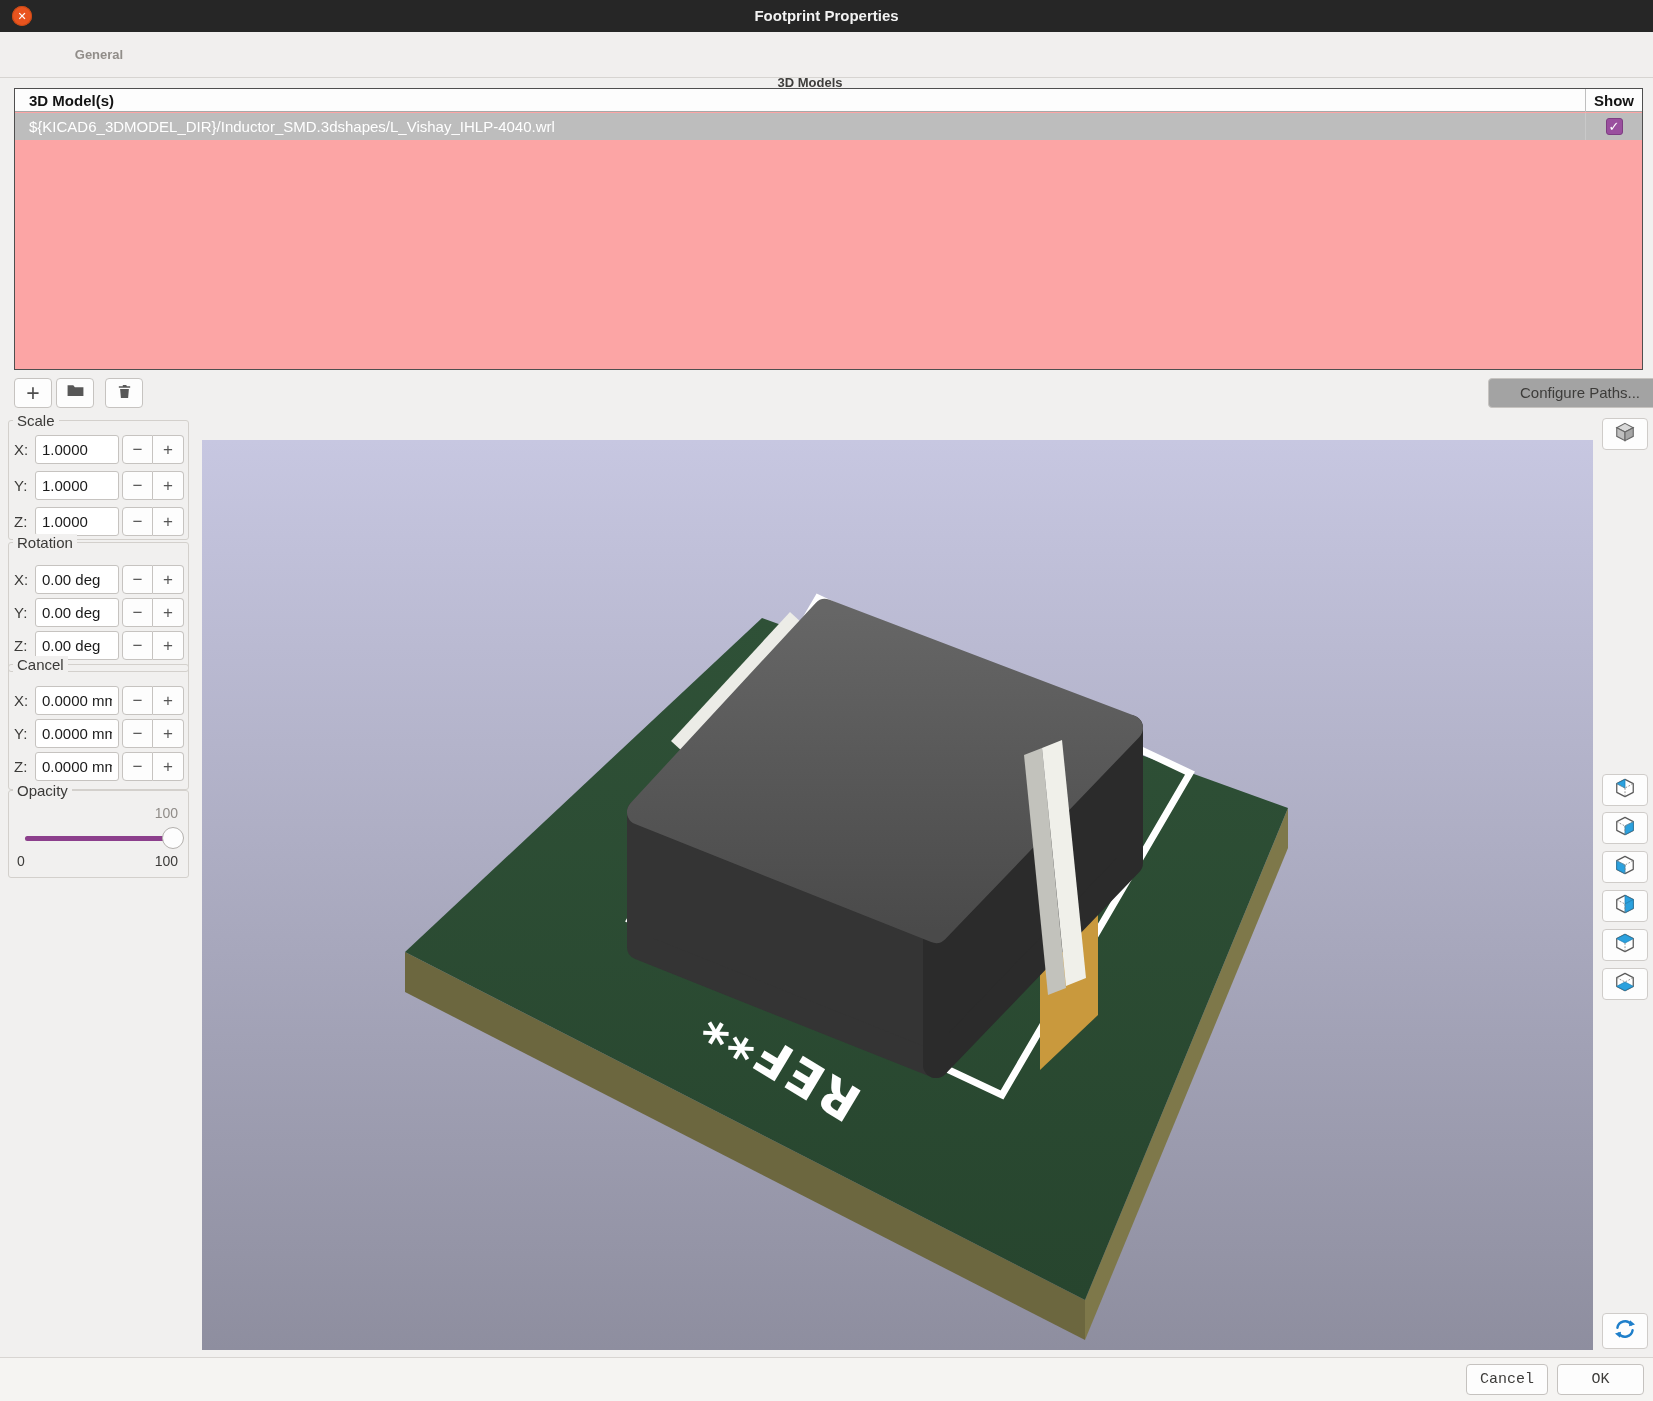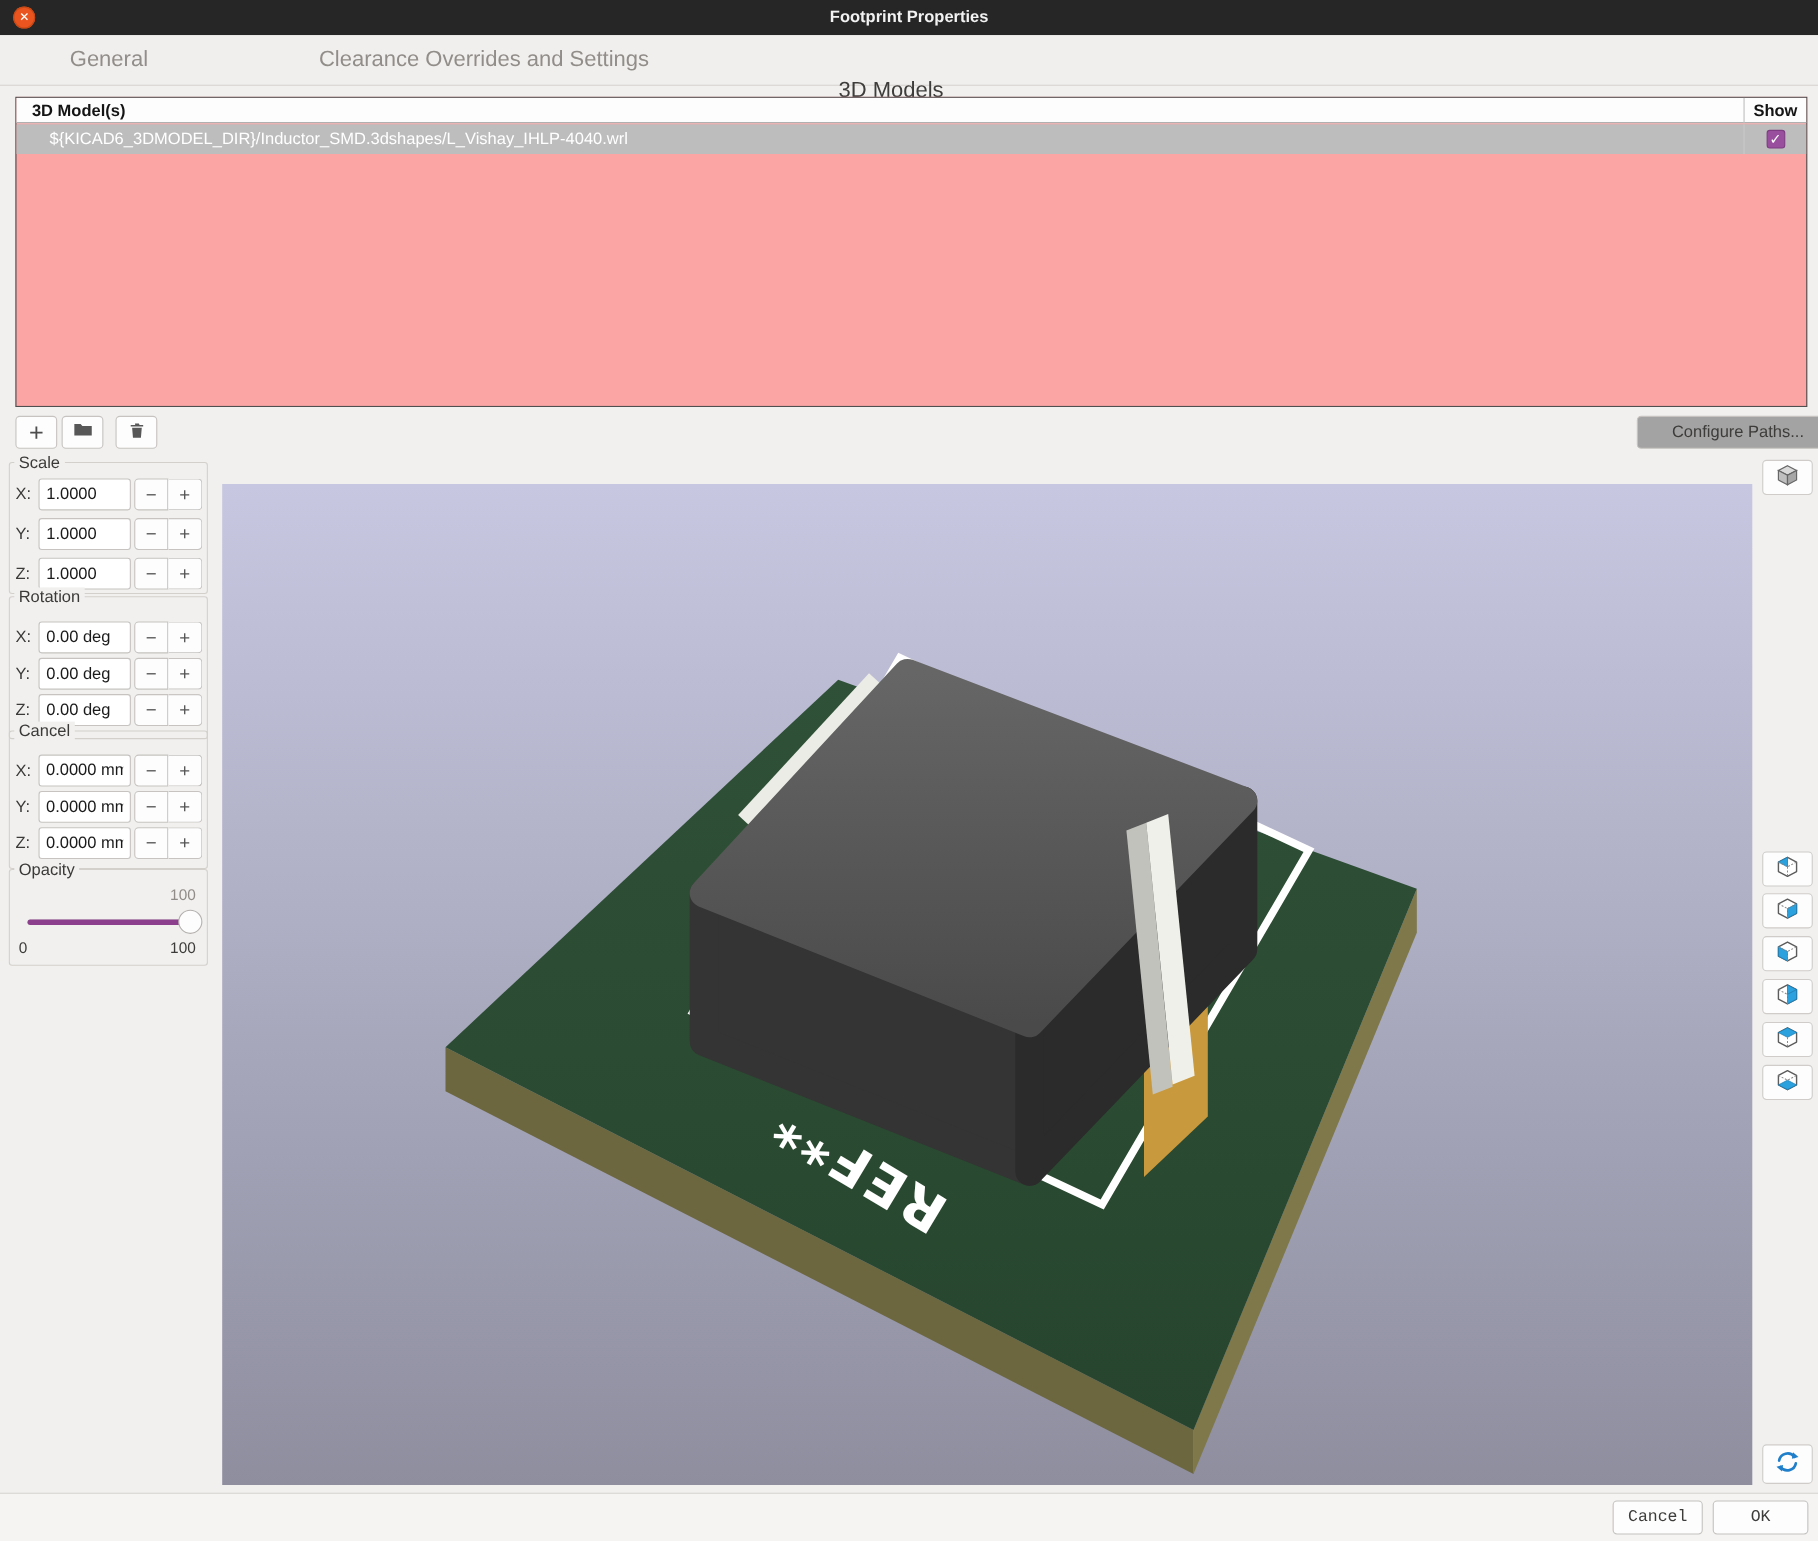--- a/index.html
+++ b/index.html
@@ -29,21 +29,21 @@
   }
   .close-btn span { color:#fff; font-size:11px; font-weight:bold; line-height:1; }
 
   
   .tabbar {
     position:absolute; left:0; top:32px; width:1653px; height:46px;
     background:#f1efee; border-bottom:1px solid #d7d4d1;
   }
   .tab {
     position:absolute; top:0; height:45px; line-height:45px;
-    text-align:center; font-size:20px; font-weight:normal; color:#918d89;
+    text-align:center; font-size:13px; font-weight:bold; color:#918d89;
     cursor:pointer;
   }
   .tab.active { color:#3e3d3b; }
   .tab-underline {
     position:absolute; left:0; bottom:1px; width:100%; height:4px;
     background:#e9642d;
   }
 
   
   .table-box {
@@ -55,21 +55,21 @@
   .th-models { position:absolute; left:14px; top:3px; font-size:15px; font-weight:bold; color:#141414; }
   .th-show {
     position:absolute; right:0; top:0; width:57px; height:23px;
     border-left:1px solid #bfbfbf; text-align:center; line-height:23px;
     font-size:15px; font-weight:bold; color:#141414;
   }
   .table-row {
     position:absolute; left:0; top:24px; width:100%; height:27px;
     background:#bdbdbd; color:#ffffff; font-size:15px; cursor:pointer;
   }
-  .td-path { position:absolute; left:14px; top:5px; white-space:nowrap;margin-left:16px; }
+  .td-path { position:absolute; left:14px; top:5px; white-space:nowrap; }
   .td-show {
     position:absolute; right:0; top:0; width:57px; height:27px;
     border-left:1px solid #c9c9c9;
     display:flex; align-items:center; justify-content:center;
   }
   .checkbox {
     width:17px; height:17px; border-radius:3px; background:#9a4f9e;
     border:1px solid #7e3d82;
     display:flex; align-items:center; justify-content:center; cursor:pointer;
   }
@@ -186,21 +186,20 @@
 
 <div class="titlebar">
   <div class="window-title">Footprint Properties</div>
   <div class="close-btn">
     <span>✕</span>
   </div>
 </div>
 
 <div class="tabbar">
   <div class="tab" style="left:25px; width:148px;">General</div>
-  <div class="tab" style="left:185px; width:510px;">Clearance Overrides and Settings</div>
   <div class="tab active" style="left:707px; width:206px;margin-top:28px;">
     <span>3D Models</span>
     <div class="tab-underline"></div>
   </div>
 </div>
 
 <div class="table-box">
   <div class="table-header">
     <div class="th-models">3D Model(s)</div>
     <div class="th-show">Show</div>

